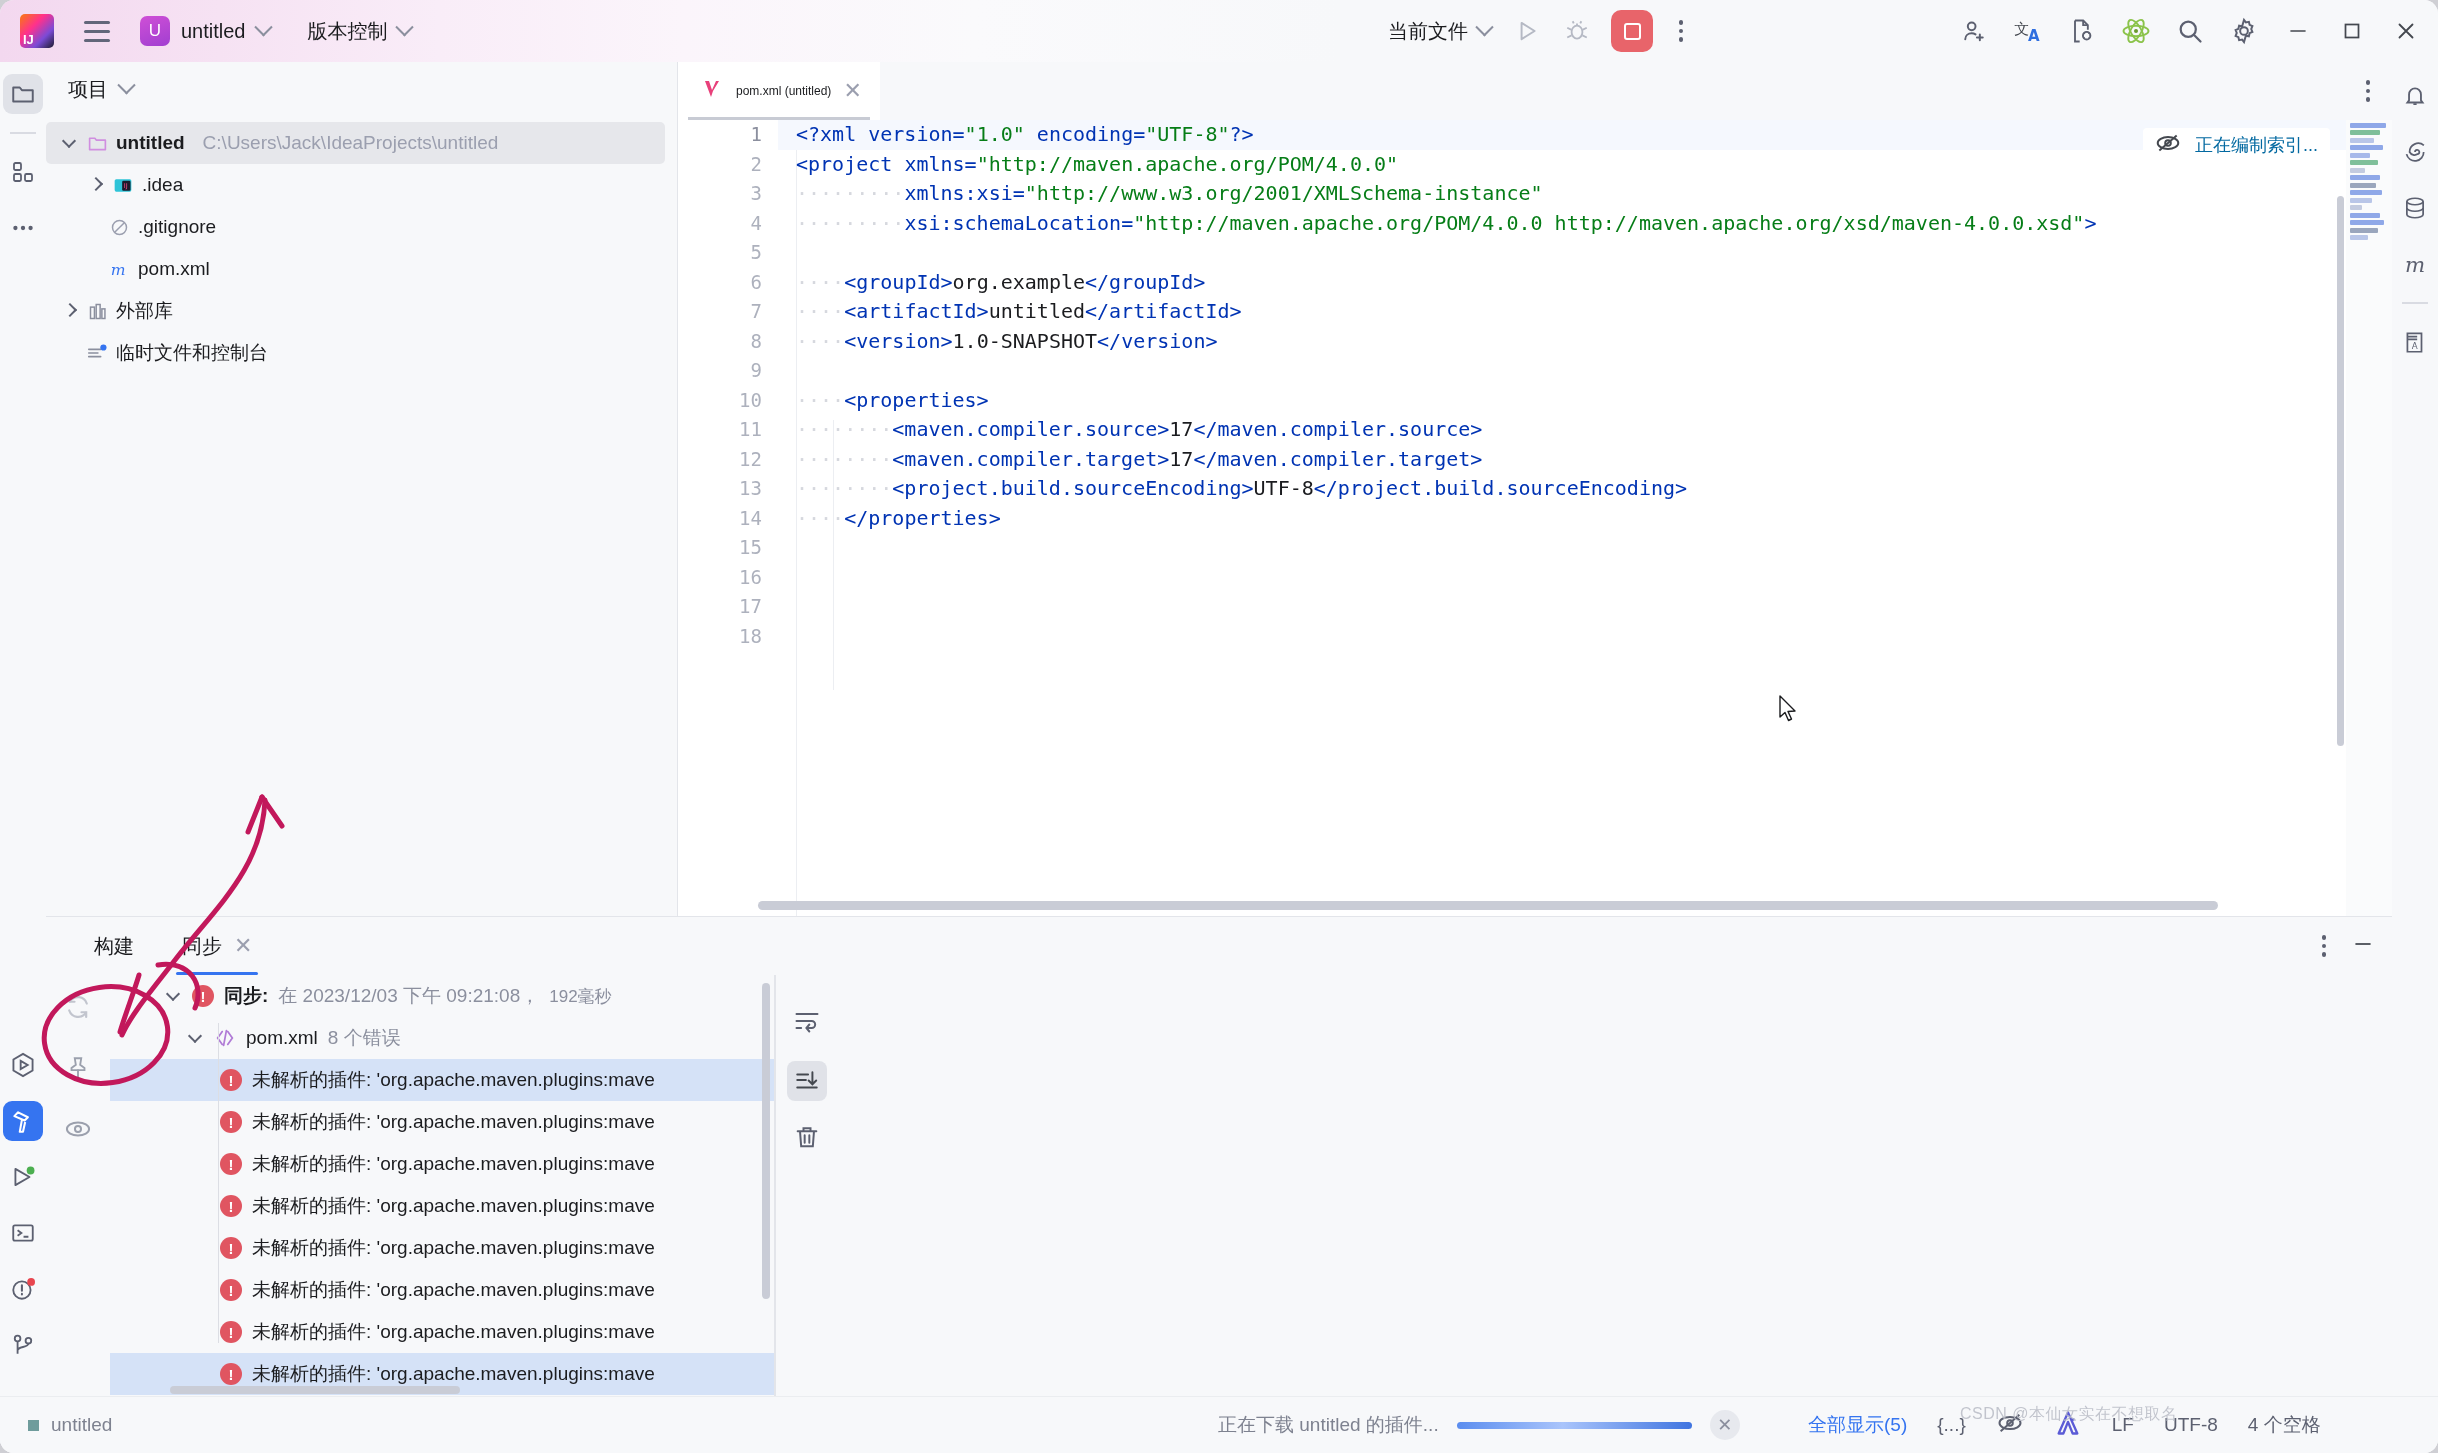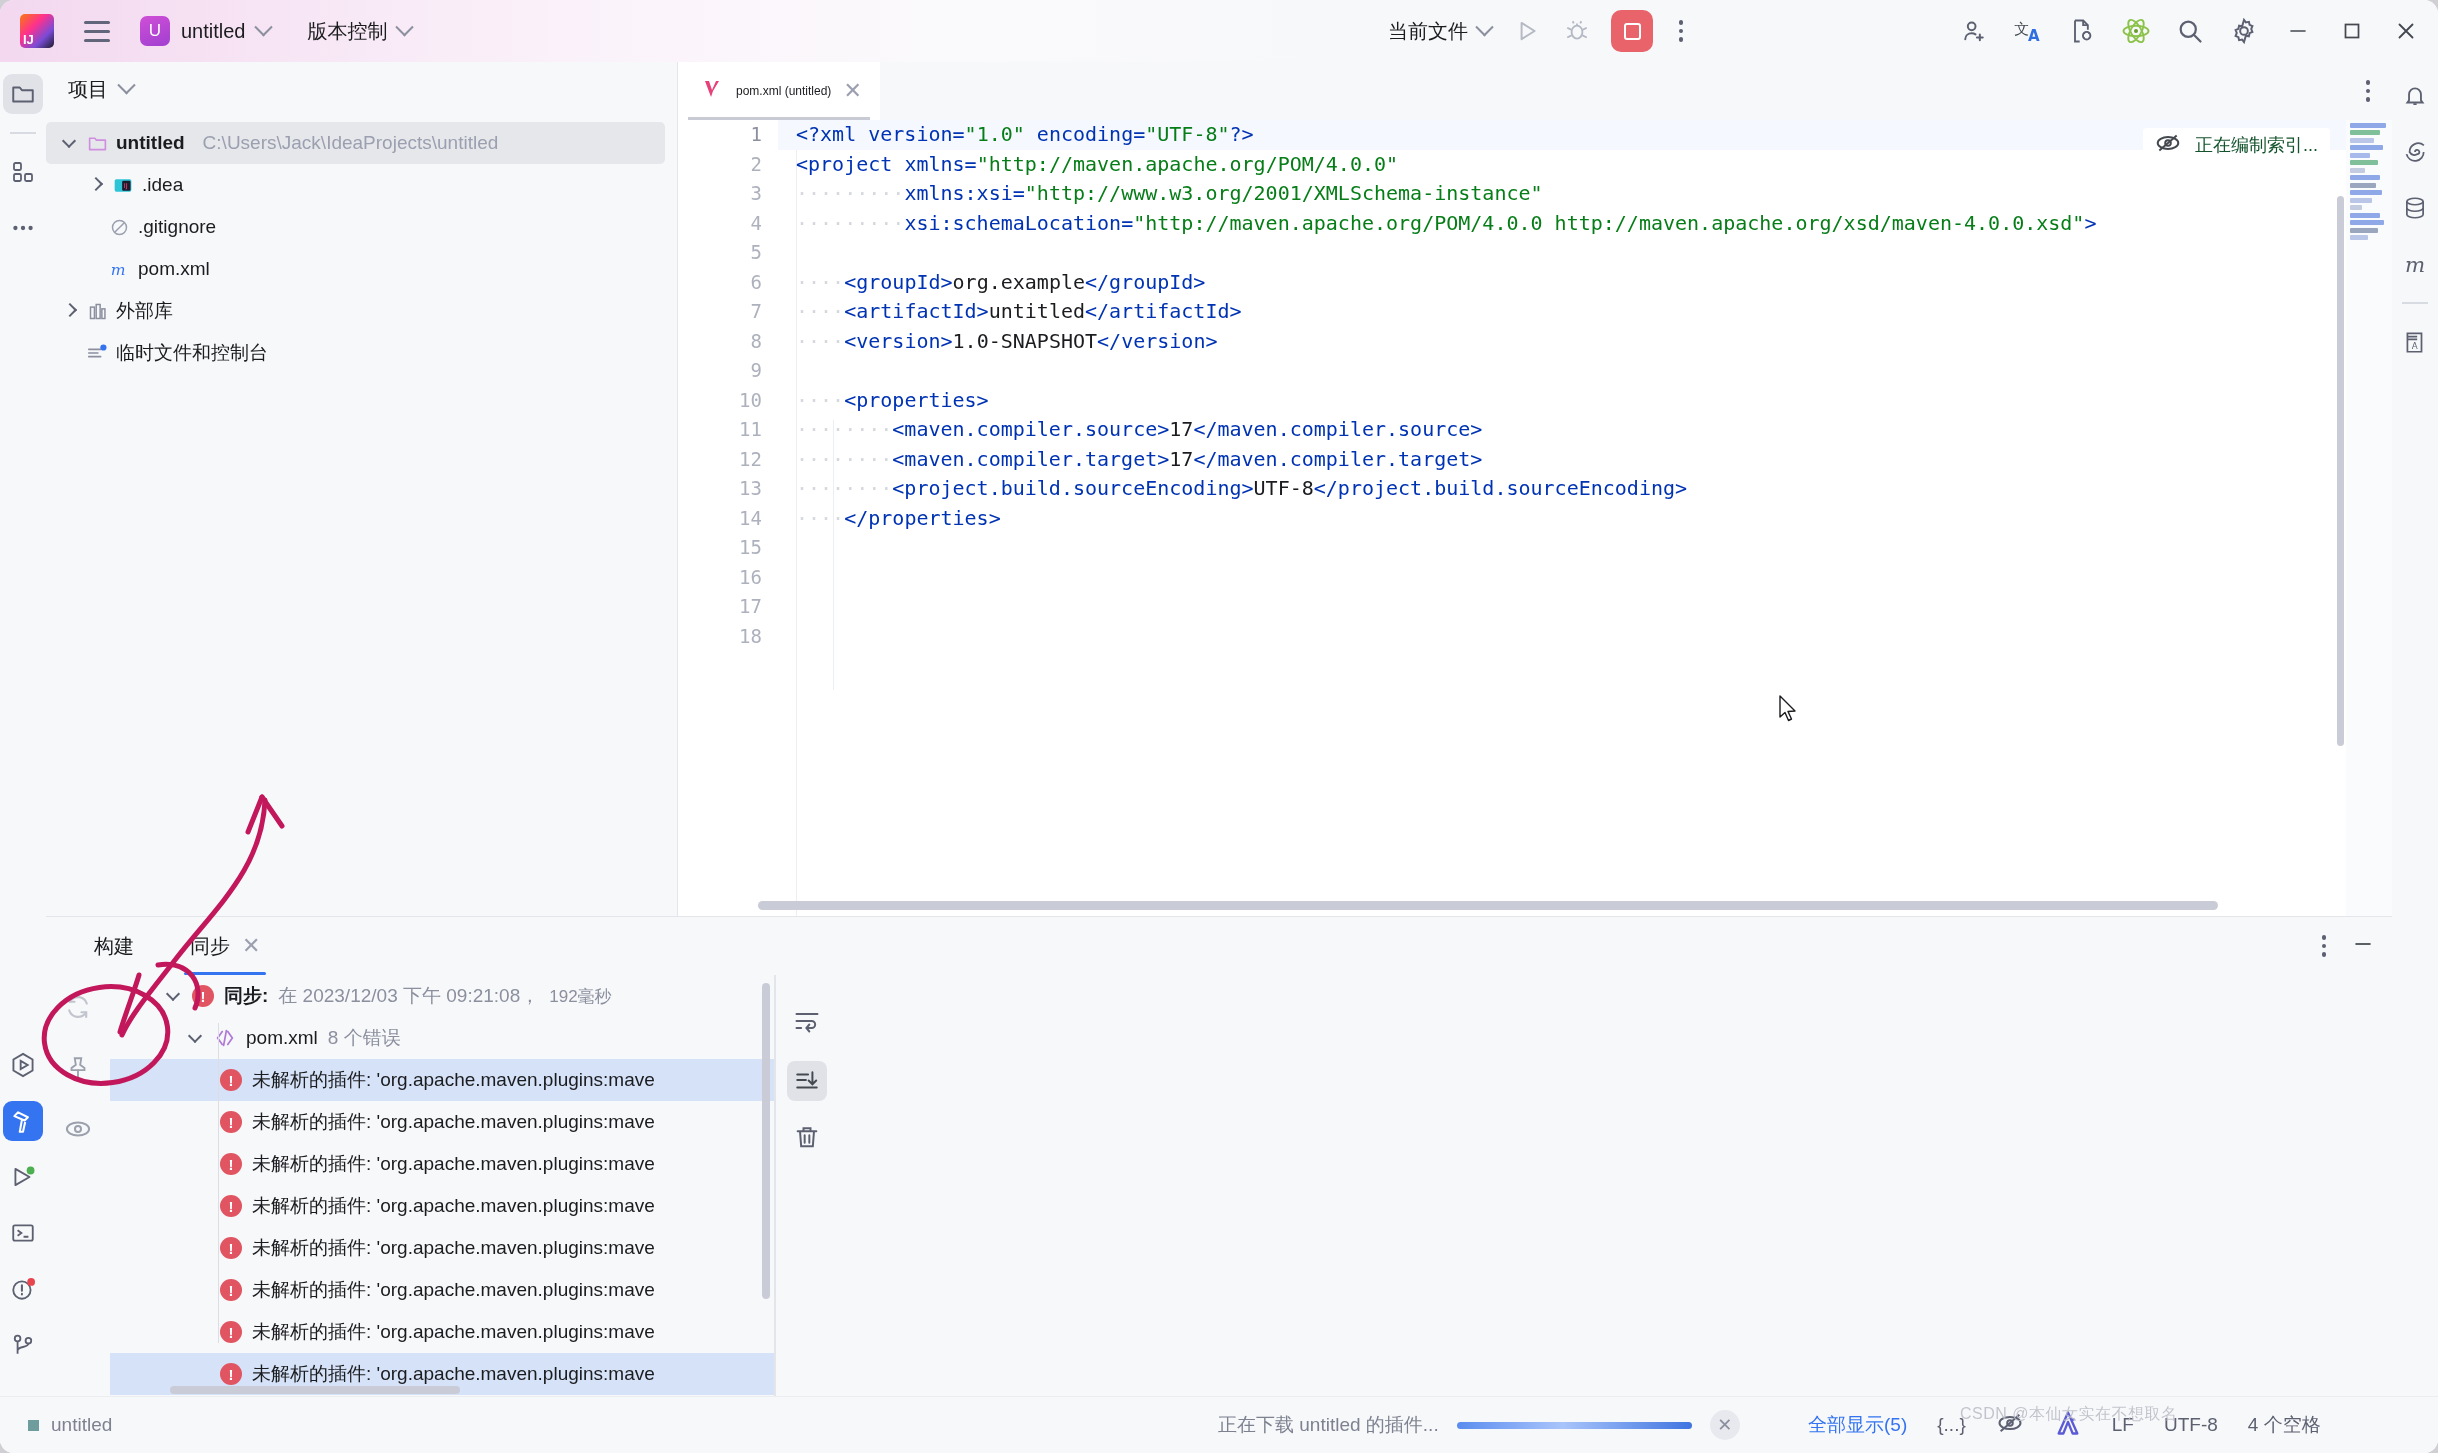--- a/index.html
+++ b/index.html
@@ -123,34 +123,34 @@
   .val { color:#067d17; }
   .txt { color:#1b1c1f; }
   .dot { color:#d6d8de; }
   .guide { position:absolute; left:118px; top:0; width:1px; bottom:0; background:#eceef2;}
   .guide2 { position:absolute; left:155px; top:300px; width:1px; height:270px; background:#eceef2;}
 
   .indexing-chip {
     position:absolute; right:62px; top:8px; height:34px; display:flex; align-items:center; gap:14px;
     background:#fff; padding: 0 12px; border-radius:4px;
   }
-  .indexing-text { font-size:18px; color:#14532d;}
+  .indexing-text { font-size:18px; color:#0369a1;}
   .minimap { position:absolute; right:0; top:0; width:46px; bottom:0; background:#fafbfc;}
   .mm-line { height:5px; margin: 2.5px 4px; border-radius:1px;}
   .vscroll { position:absolute; right:48px; top:76px; width:7px; height:550px; background:#c9ccd6; border-radius:4px;}
   .hscroll { position:absolute; left:80px; bottom:6px; width:1460px; height:9px; background:#c9ccd6; border-radius:5px;}
 
   .cursor-arrow { position:absolute; left:1100px; top:575px; width:20px; height:28px; pointer-events:none;}
 
   
   .bottompanel {
     position:absolute; left:46px; top:916px; right:46px; height:480px;
     background:#f7f8fa; border-top:1px solid #e3e5ea;
   }
-  .bp-tabs { height:58px; display:flex; align-items:center; padding-left: 30px; gap: 20px; position:relative;}
+  .bp-tabs { height:58px; display:flex; align-items:center; padding-left: 30px; gap: 12px; position:relative;}
   .bp-tab { height:58px; display:flex; align-items:center; gap:12px; padding: 0 18px; font-size:20px; color:#1b1c1f; position:relative; cursor:pointer;}
   .bp-tab.active:after { content:""; position:absolute; left:12px; right:12px; bottom:0; height:3.5px; background:#3574f0; border-radius:2px;}
   .bp-tools { position:absolute; right:16px; top:14px; display:flex; align-items:center; gap:24px;}
 
   .bp-body { position:absolute; left:0; top:58px; right:0; bottom:0; display:flex; }
   .bp-side { width: 64px; background:#f7f8fa; display:flex; flex-direction:column; align-items:center; padding-top: 18px; gap: 30px;}
   .bp-tree { width: 665px; background:#f7f8fa; position:relative; overflow:hidden; border-right:1px solid #e3e5ea;}
   .bp-detail { flex:1; background:#fff; position:relative; padding: 22px 0 0 28px;}
   .bp-right { width:62px; background:#f7f8fa; display:flex; flex-direction:column; align-items:center; padding-top:32px; gap:22px; border-left:1px solid #e3e5ea;}
 

